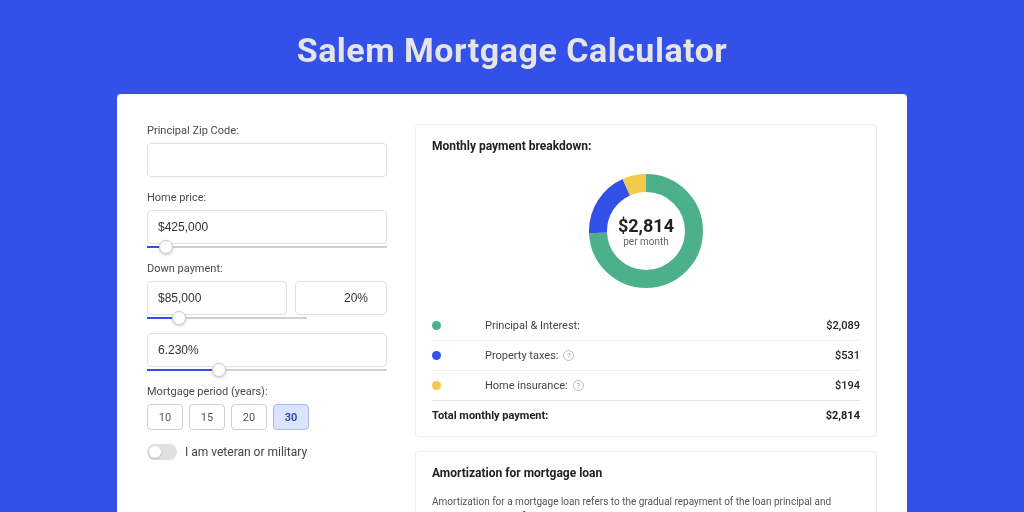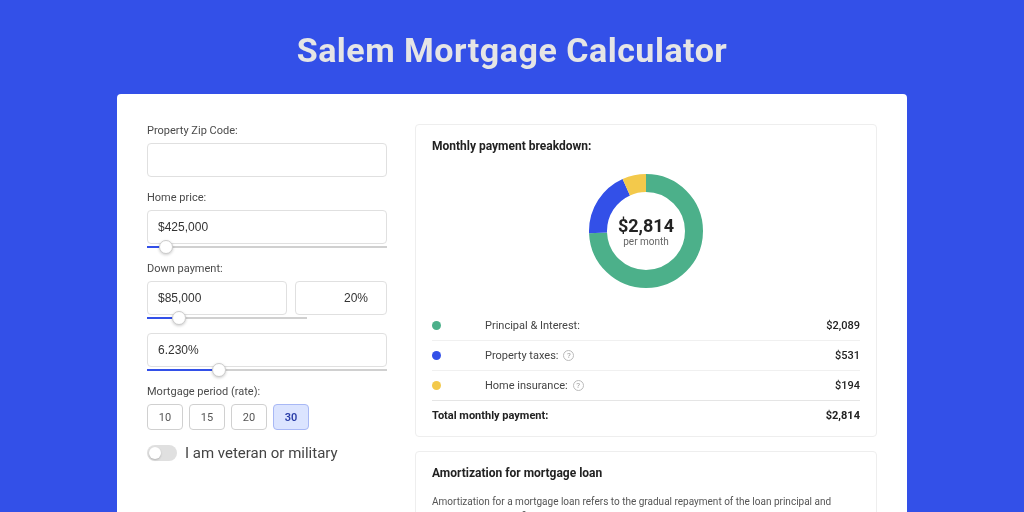--- a/index.html
+++ b/index.html
@@ -103,21 +103,21 @@
   }
   .toggle::after {
     content: "";
     position: absolute;
     left: 2px; top: 2px;
     width: 12px; height: 12px;
     background: #fff;
     border-radius: 50%;
     box-shadow: 0 1px 2px rgba(0,0,0,0.2);
   }
-  .toggle-label { font-size: 15px; color: #444; }
+  .toggle-label { font-size: 12px; color: #444; }
 
   .section-title {
     font-size: 12px;
     font-weight: 700;
     color: #222;
     margin-bottom: 14px;
   }
   .section-card {
     border: 1px solid #eee;
     border-radius: 4px;
@@ -171,21 +171,21 @@
 </head>
 <body>
 
 <h1 class="page-title">Salem Mortgage Calculator</h1>
 
 <div class="card">
 
   <div class="left-col">
 
     <div class="field-group">
-      <label class="field-label">Property Zip Code:</label>
+      <label class="field-label">Principal Zip Code:</label>
       <input class="text-input" value="" style="">
     </div>
 
     <div class="field-group">
       <label class="field-label">Home price:</label>
       <input class="text-input" value="$425,000" style="">
       <div class="slider-track">
         <div class="slider-fill" style="width: 8%;"></div>
         <div class="slider-thumb" style="left: 8%;"></div>
       </div>
@@ -205,21 +205,21 @@
 
     <div class="field-group">
       <input class="text-input" value="6.230%" style="">
       <div class="slider-track">
         <div class="slider-fill" style="width: 30%;"></div>
         <div class="slider-thumb" style="left: 30%;"></div>
       </div>
     </div>
 
     <div class="field-group">
-      <label class="field-label">Mortgage period (rate):</label>
+      <label class="field-label">Mortgage period (years):</label>
       <div class="period-row">
           <div class="period-btn">10</div>
           <div class="period-btn">15</div>
           <div class="period-btn">20</div>
           <div class="period-btn selected">30</div>
         </div>
     </div>
 
     <div class="toggle-row">
       <div class="toggle"></div>

